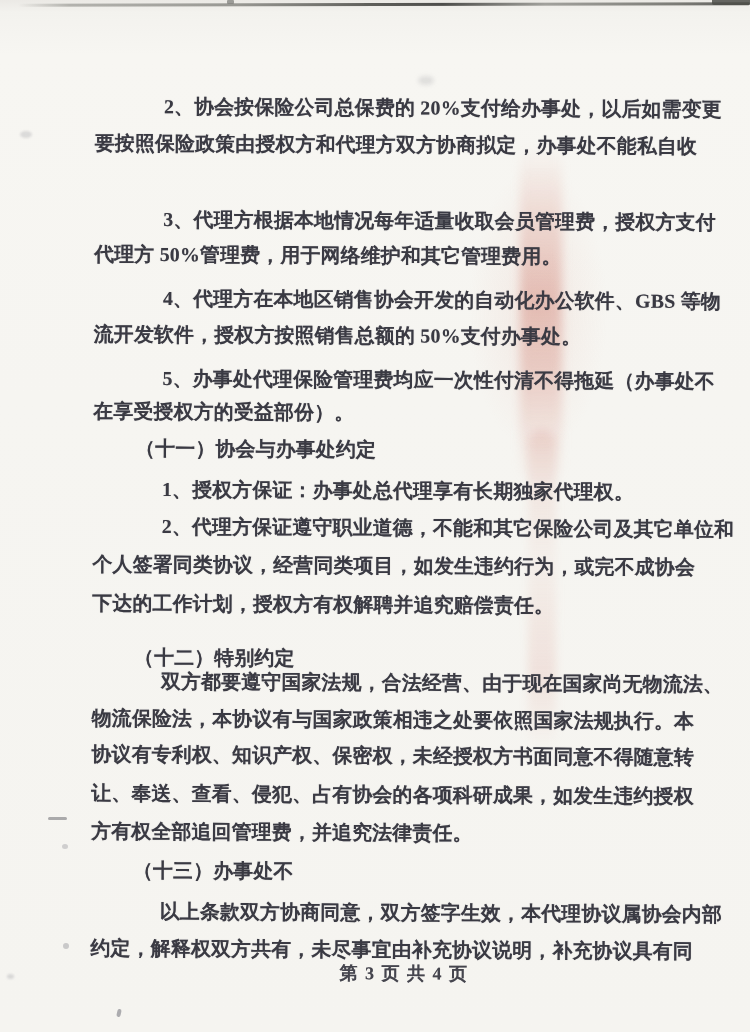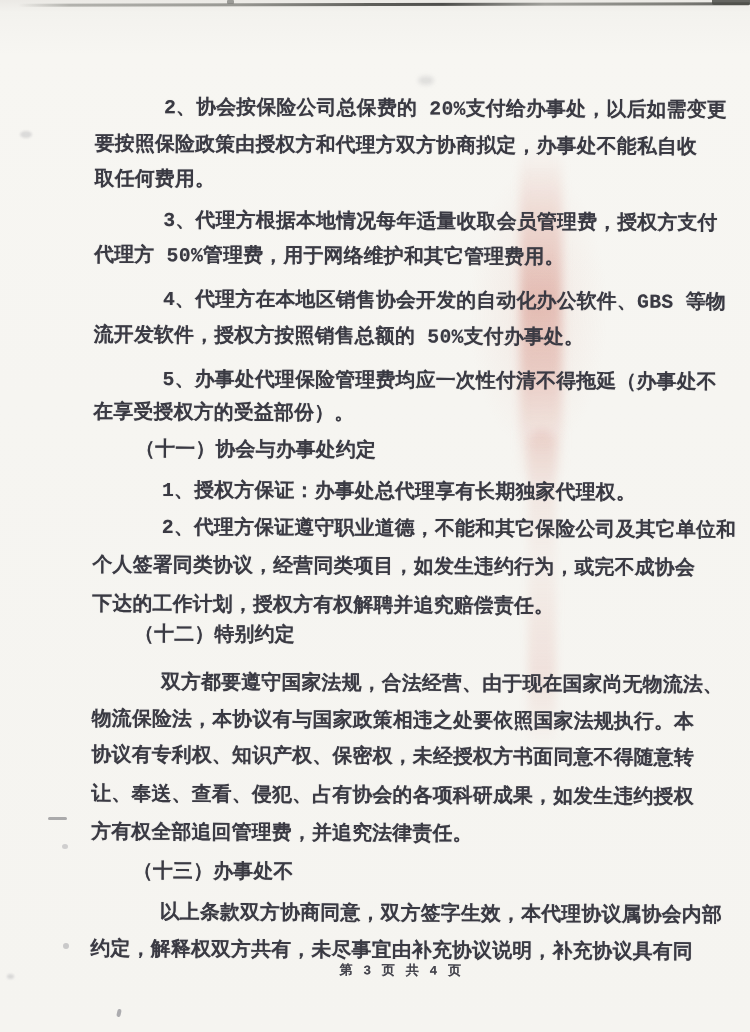--- a/index.html
+++ b/index.html
@@ -2,21 +2,21 @@
 <html><head>
 <meta charset="utf-8">
 <style>
   html, body { margin: 0; padding: 0; }
   .page {
     position: relative;
     width: 750px;
     height: 1032px;
     overflow: hidden;
     background: linear-gradient(180deg, #ebe9e5 0px, #f3f2ee 12px, #f7f6f2 55px, #f6f5f1 400px, #f5f4f0 100%);
-    font-family: Liberation Mono, monospace;
+    font-family: Liberation Serif, serif;
   }
 
   
   .top-edge-line {
     position: absolute; left: 18px; top: 3px; width: 732px; height: 3px;
     background: linear-gradient(90deg,
       rgba(130,130,125,0) 0%, rgba(130,130,125,0.55) 7%,
       rgba(105,105,100,0.65) 30%, rgba(70,70,66,0.85) 48%,
       rgba(60,60,58,0.9) 58%, rgba(110,110,105,0.6) 72%,
       rgba(95,95,90,0.8) 90%, rgba(75,75,72,0.9) 100%);
@@ -75,21 +75,21 @@
     font-size: 19.8px;
     letter-spacing: 0.3px;
     color: #3a3a43;
     font-weight: 600;
     text-shadow: 0 0 0.7px rgba(58,58,67,0.5);
   }
   .line.indent  { left: 164px; }
   .line.heading { left: 137px; }
   .footer {
     position: absolute; left: 344px; top: 960px;
-    font-size: 13px; letter-spacing: 1.5px;
+    font-size: 18px; letter-spacing: 1.5px;
     color: #45454e; font-weight: 600;
     text-shadow: 0 0 0.5px rgba(58,58,67,0.45);
   }
 </style>
 </head>
 <body>
 
 <div class="page">
 
   <div class="top-edge-line"></div>
@@ -102,33 +102,32 @@
   <div class="speck s2"></div>
   <div class="speck s3"></div>
   <div class="speck s4"></div>
   <div class="speck s5"></div>
   <div class="speck s6"></div>
   <div class="speck s7"></div>
 
   <div class="text-layer">
     <div class="line indent" style="top:93px">2、协会按保险公司总保费的 20%支付给办事处，以后如需变更</div>
     <div class="line" style="top:130px">要按照保险政策由授权方和代理方双方协商拟定，办事处不能私自收</div>
-    <div class="line" style="top:165px">取任何费用。</div>
     <div class="line indent" style="top:206px">3、代理方根据本地情况每年适量收取会员管理费，授权方支付</div>
     <div class="line" style="top:241px">代理方 50%管理费，用于网络维护和其它管理费用。</div>
     <div class="line indent" style="top:285px">4、代理方在本地区销售协会开发的自动化办公软件、GBS 等物</div>
     <div class="line" style="top:321px">流开发软件，授权方按照销售总额的 50%支付办事处。</div>
     <div class="line indent" style="top:365px">5、办事处代理保险管理费均应一次性付清不得拖延（办事处不</div>
     <div class="line" style="top:398px">在享受授权方的受益部份）。</div>
     <div class="line heading" style="top:435px">（十一）协会与办事处约定</div>
     <div class="line indent" style="top:476px">1、授权方保证：办事处总代理享有长期独家代理权。</div>
     <div class="line indent" style="top:513px">2、代理方保证遵守职业道德，不能和其它保险公司及其它单位和</div>
     <div class="line" style="top:551px">个人签署同类协议，经营同类项目，如发生违约行为，或完不成协会</div>
     <div class="line" style="top:590px">下达的工作计划，授权方有权解聘并追究赔偿责任。</div>
-    <div class="line heading" style="top:620px">（十二）特别约定</div>
+    <div class="line heading" style="top:644px">（十二）特别约定</div>
     <div class="line indent" style="top:668px">双方都要遵守国家法规，合法经营、由于现在国家尚无物流法、</div>
     <div class="line" style="top:705px">物流保险法，本协议有与国家政策相违之处要依照国家法规执行。本</div>
     <div class="line" style="top:741px">协议有专利权、知识产权、保密权，未经授权方书面同意不得随意转</div>
     <div class="line" style="top:780px">让、奉送、查看、侵犯、占有协会的各项科研成果，如发生违约授权</div>
     <div class="line" style="top:818px">方有权全部追回管理费，并追究法律责任。</div>
     <div class="line heading" style="top:857px">（十三）办事处不</div>
     <div class="line indent" style="top:898px">以上条款双方协商同意，双方签字生效，本代理协议属协会内部</div>
     <div class="line" style="top:935px">约定，解释权双方共有，未尽事宜由补充协议说明，补充协议具有同</div>
     <div class="footer">第 3 页 共 4 页</div>
   </div>

